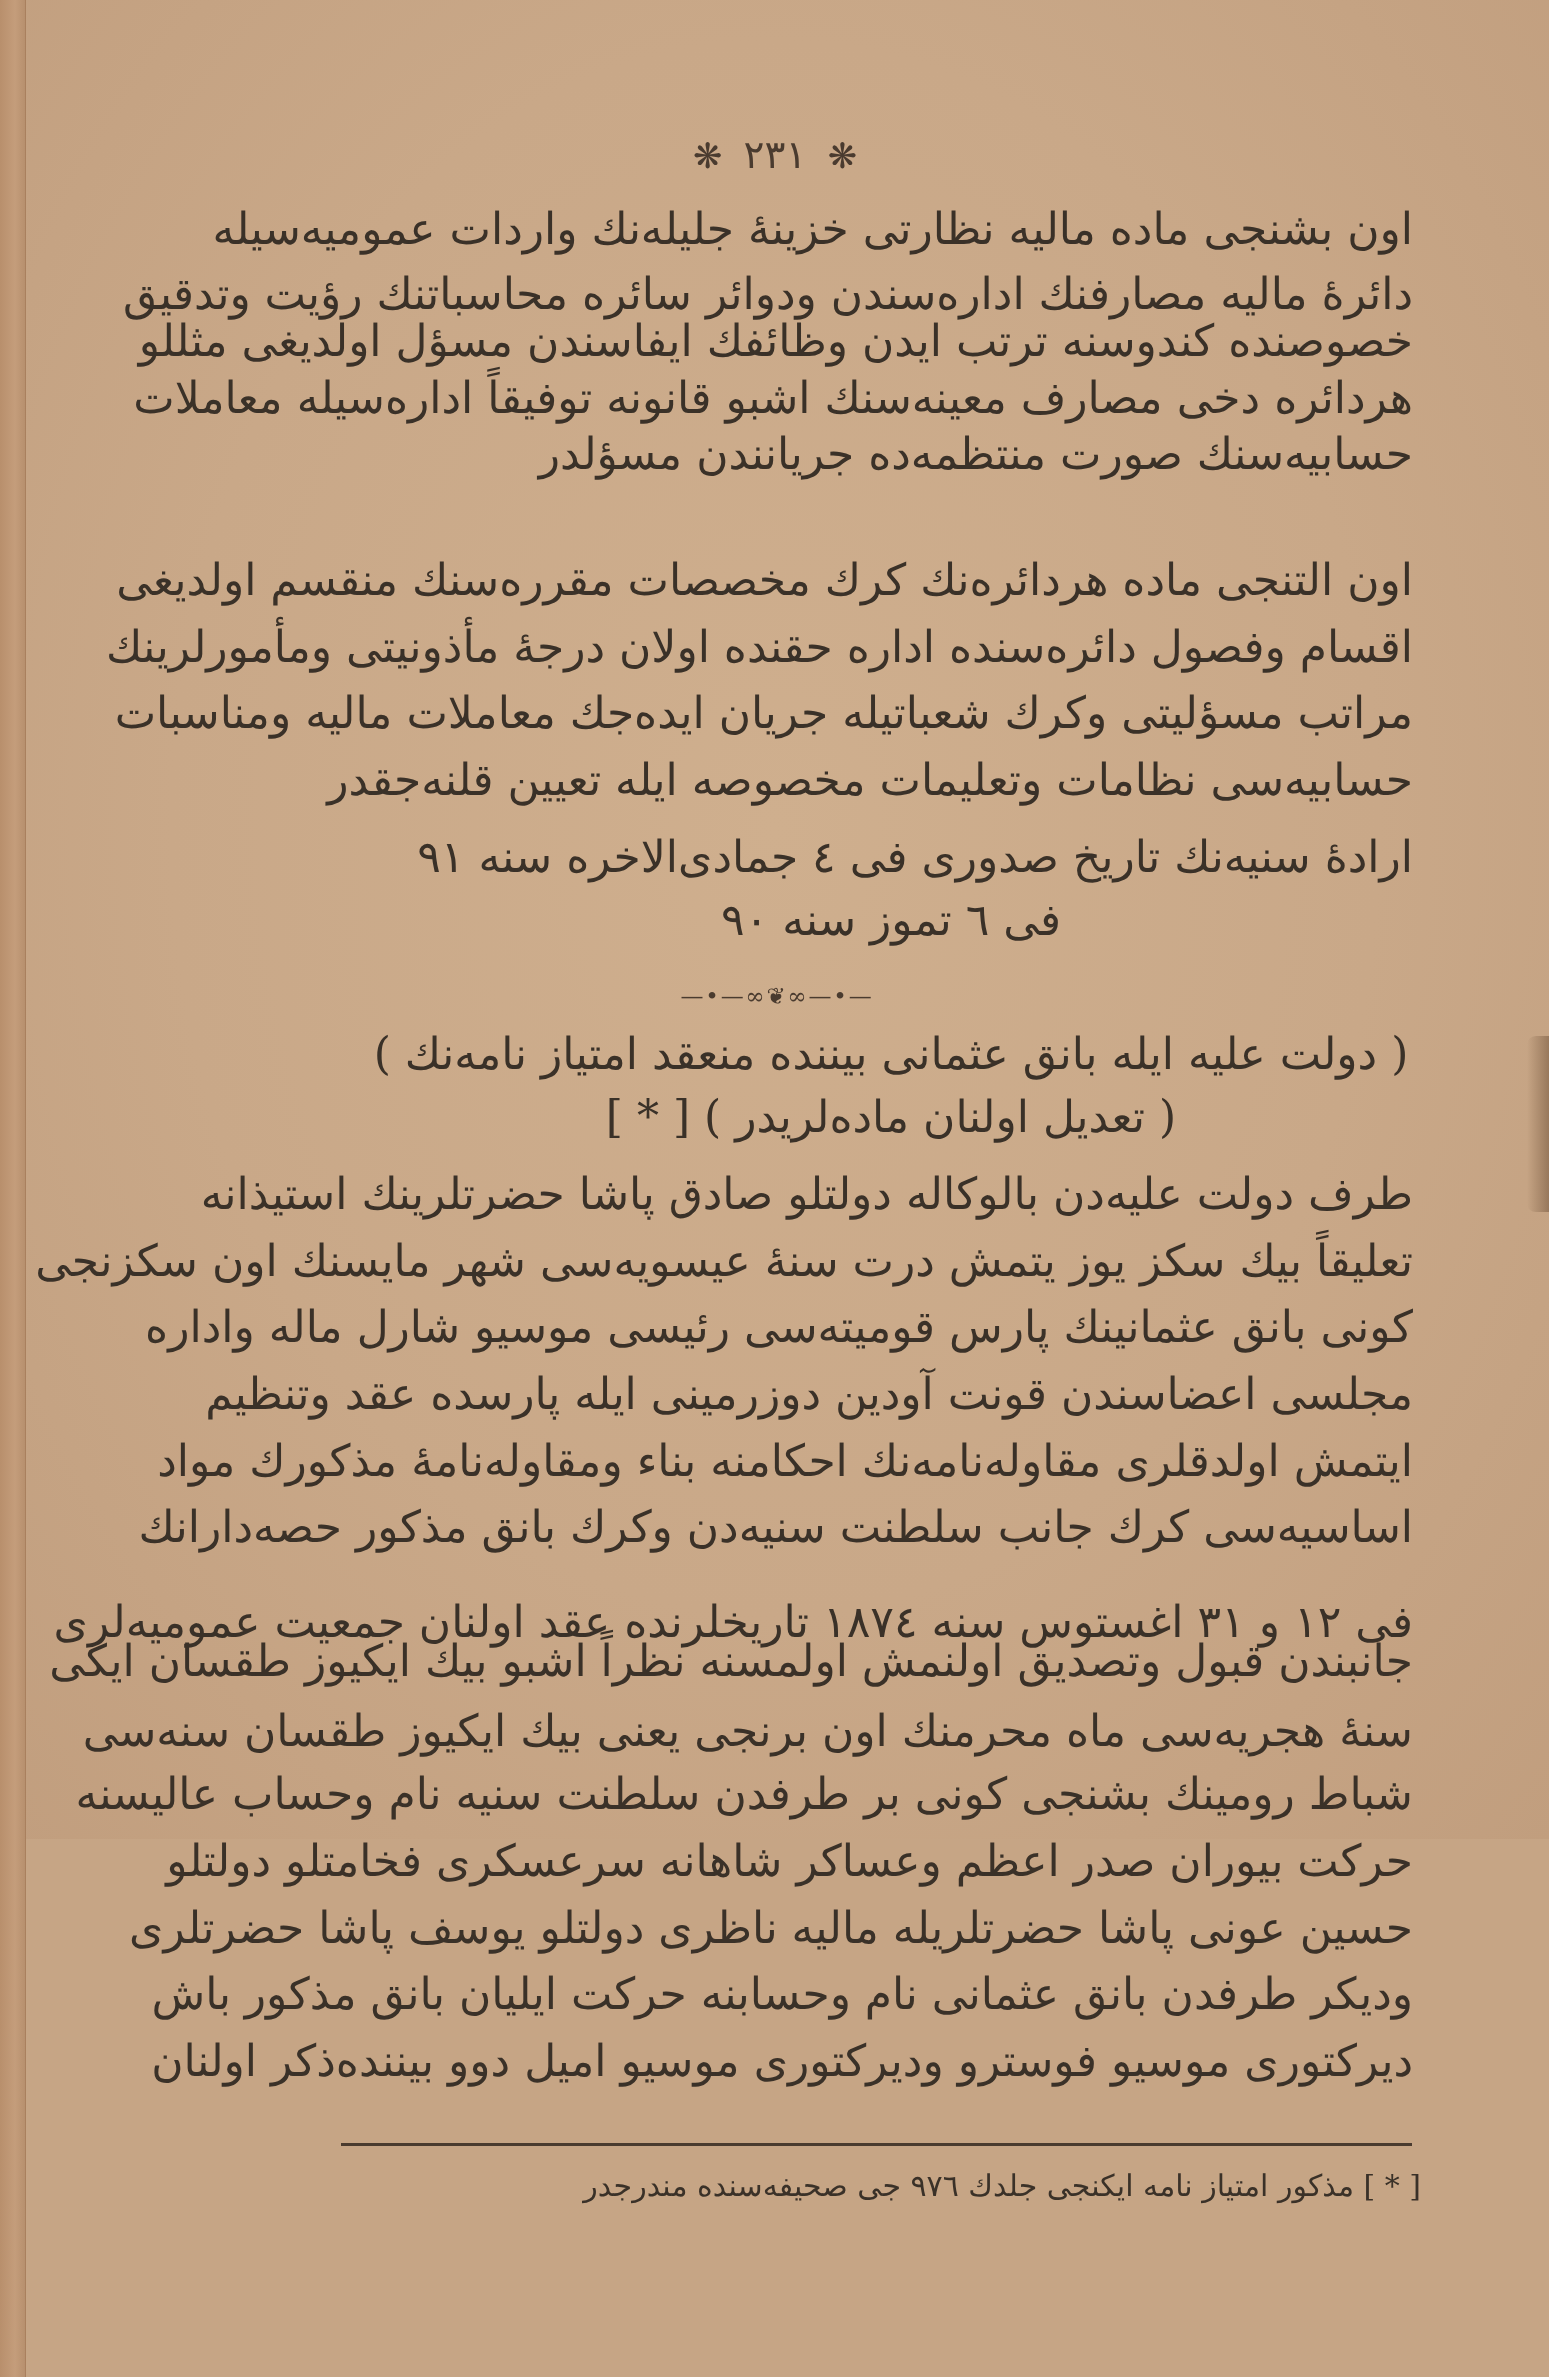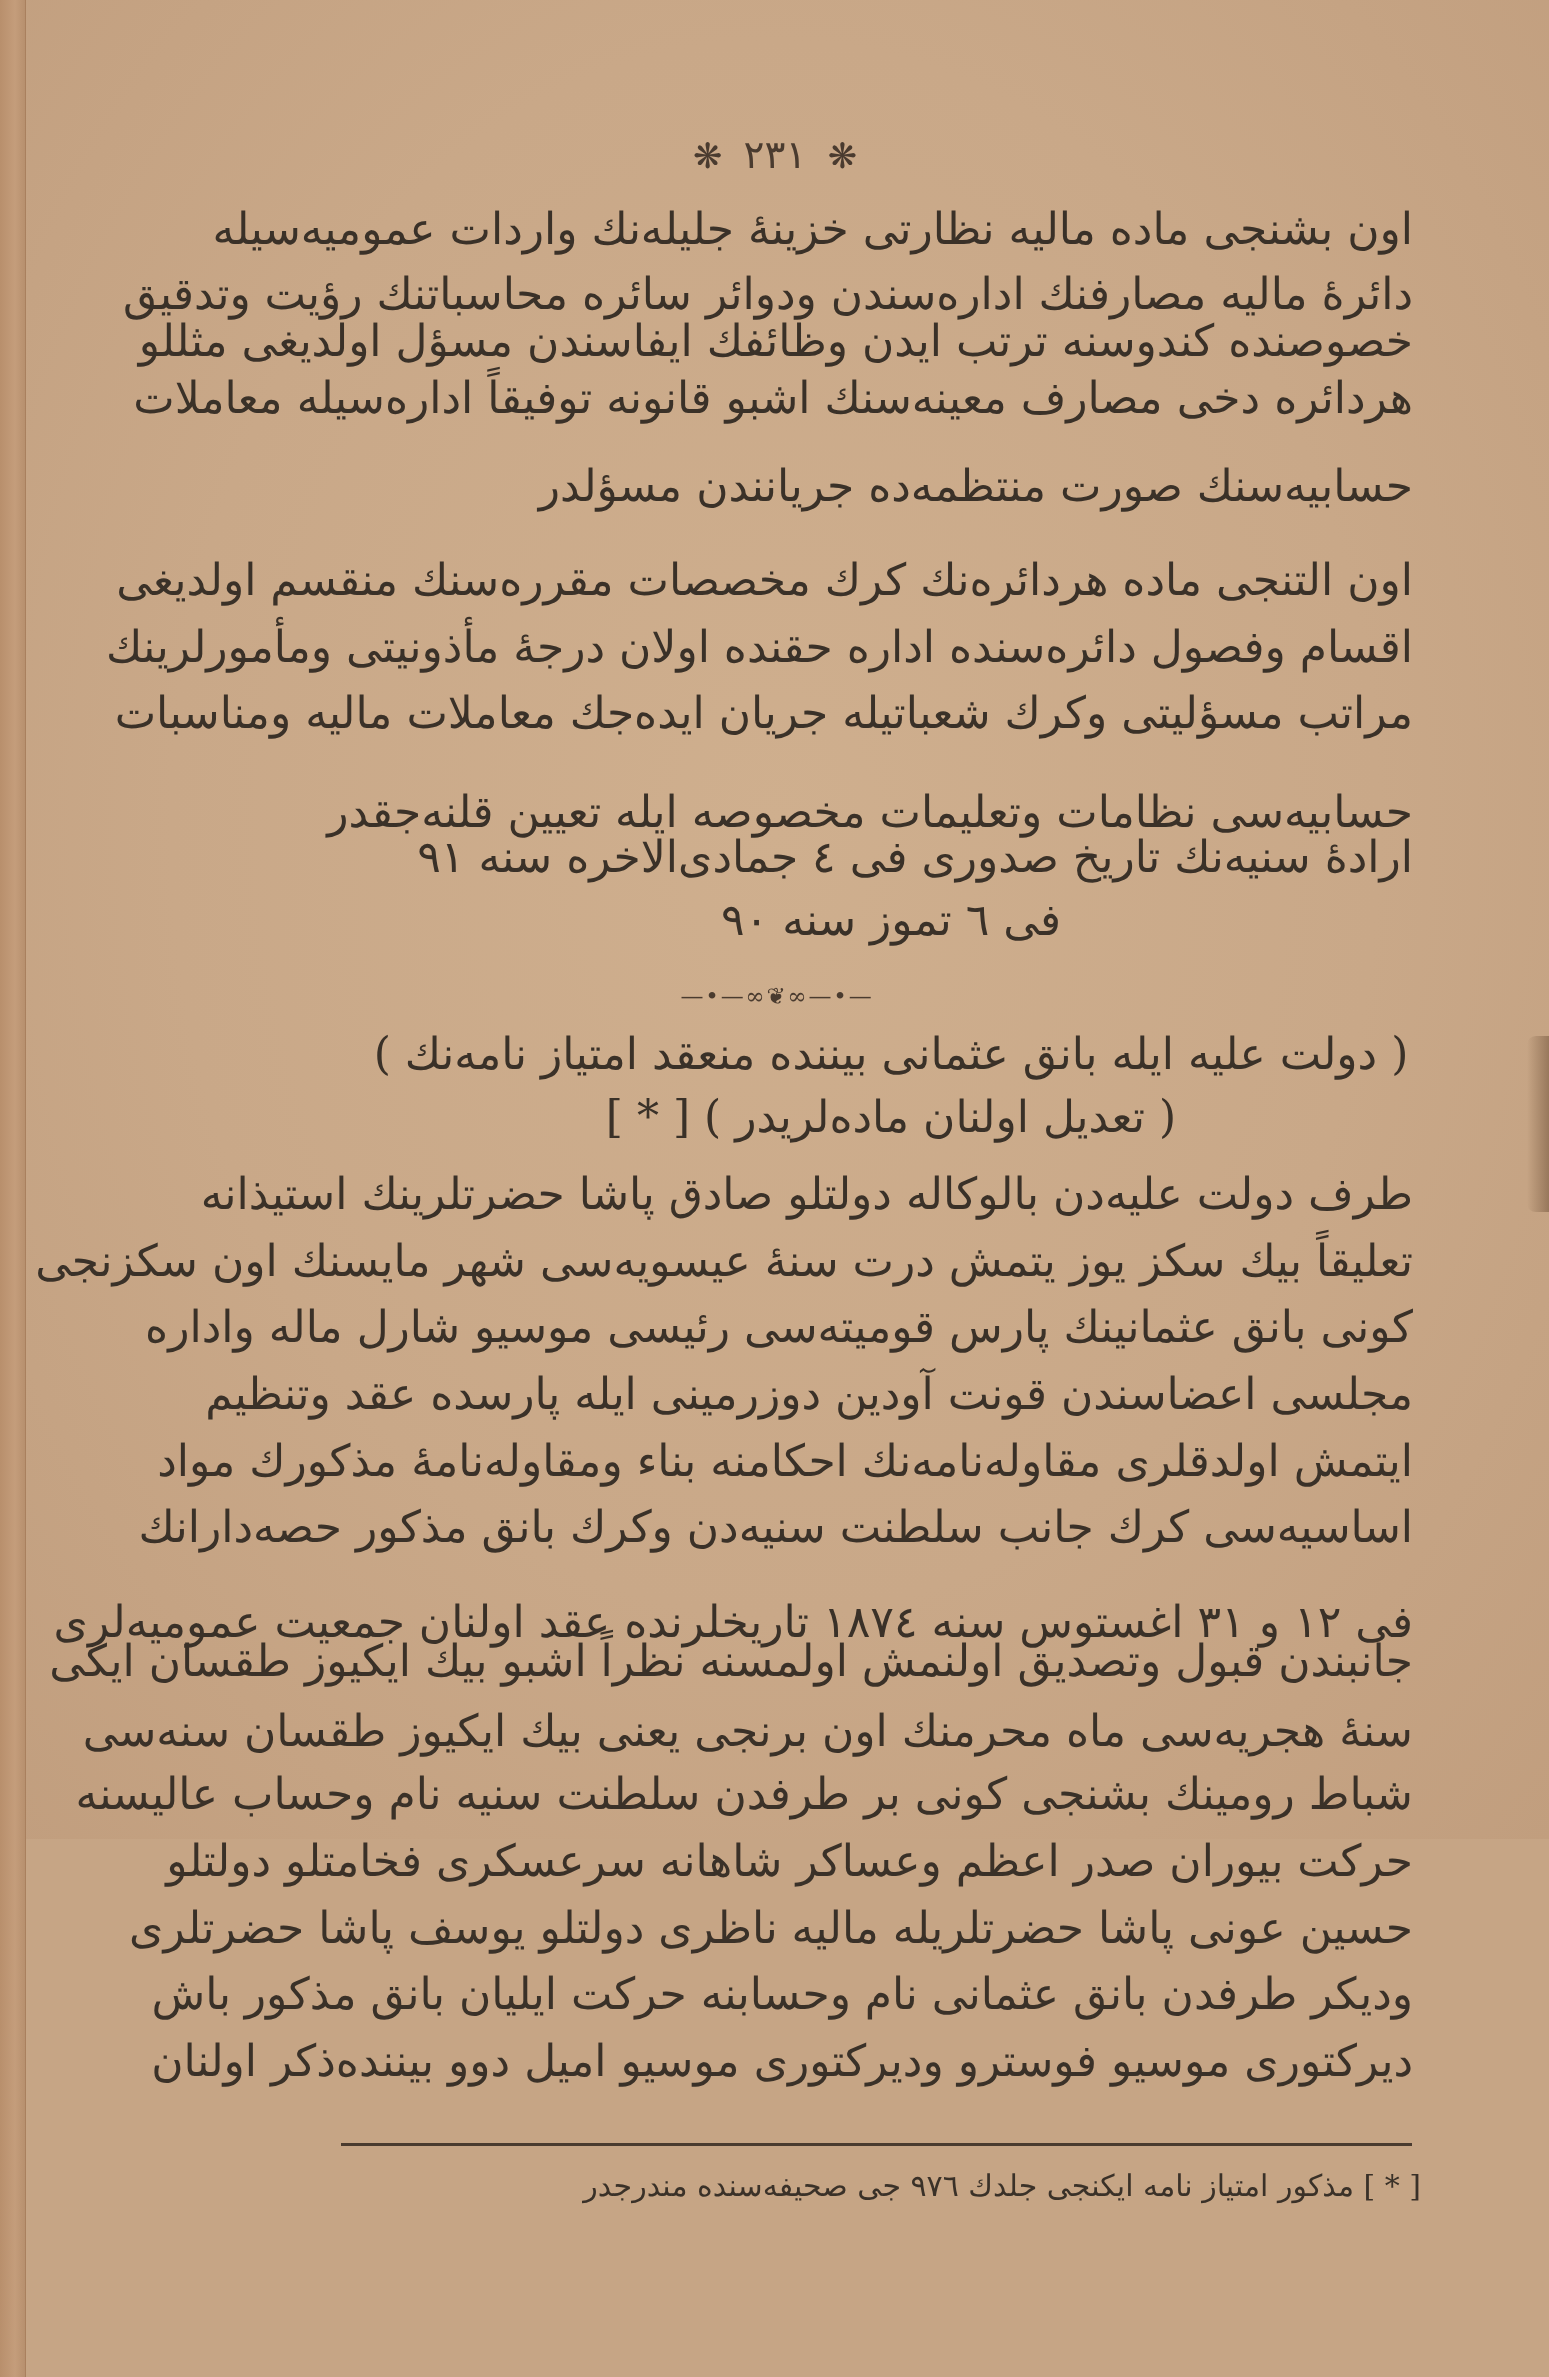--- a/index.html
+++ b/index.html
@@ -63,21 +63,20 @@
       width: 1044px;
       font-size: 44px;
       line-height: 49px;
       white-space: nowrap;
       text-align: justify;
       text-align-last: justify;
       direction: rtl;
     }
     .line.last {
       text-align-last: right;
-      margin-top: 32px;
     }
     .line.center {
       text-align: center;
       text-align-last: center;
     }
     .divider {
       position: absolute;
       left: 606px;
       top: 983px;
       width: 342px;

